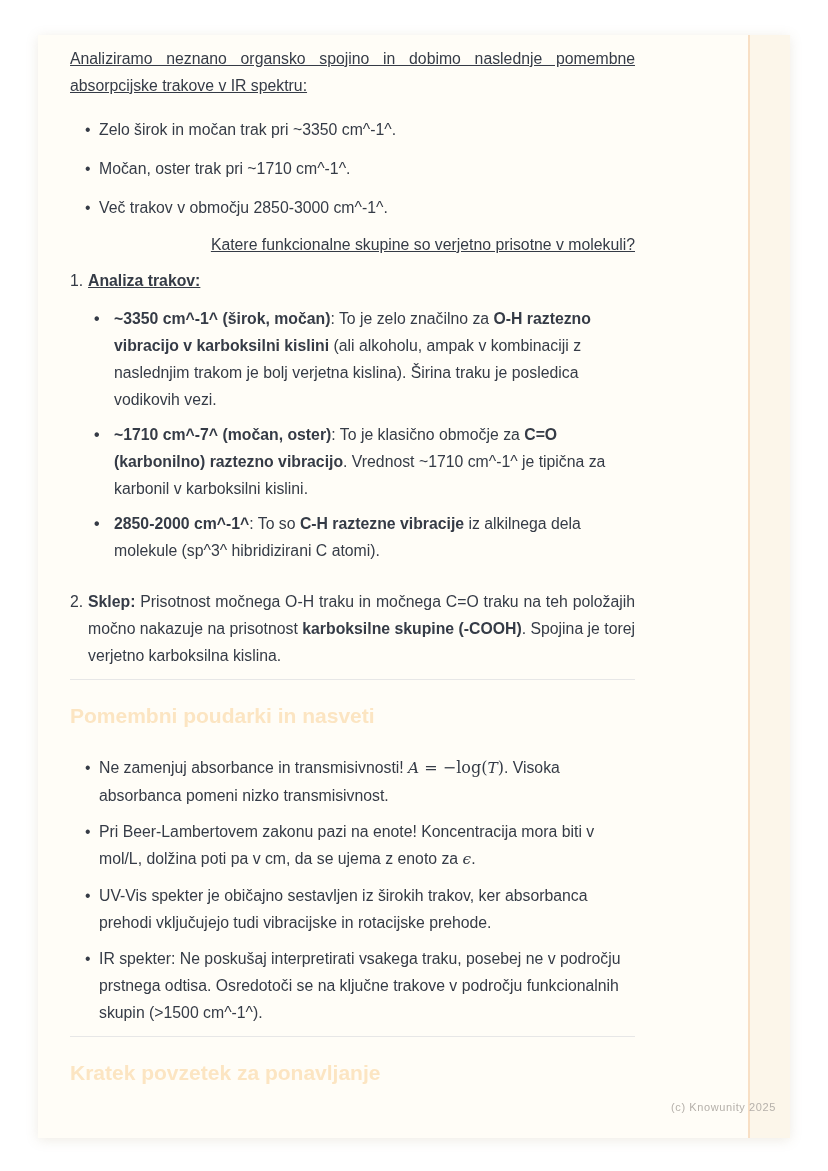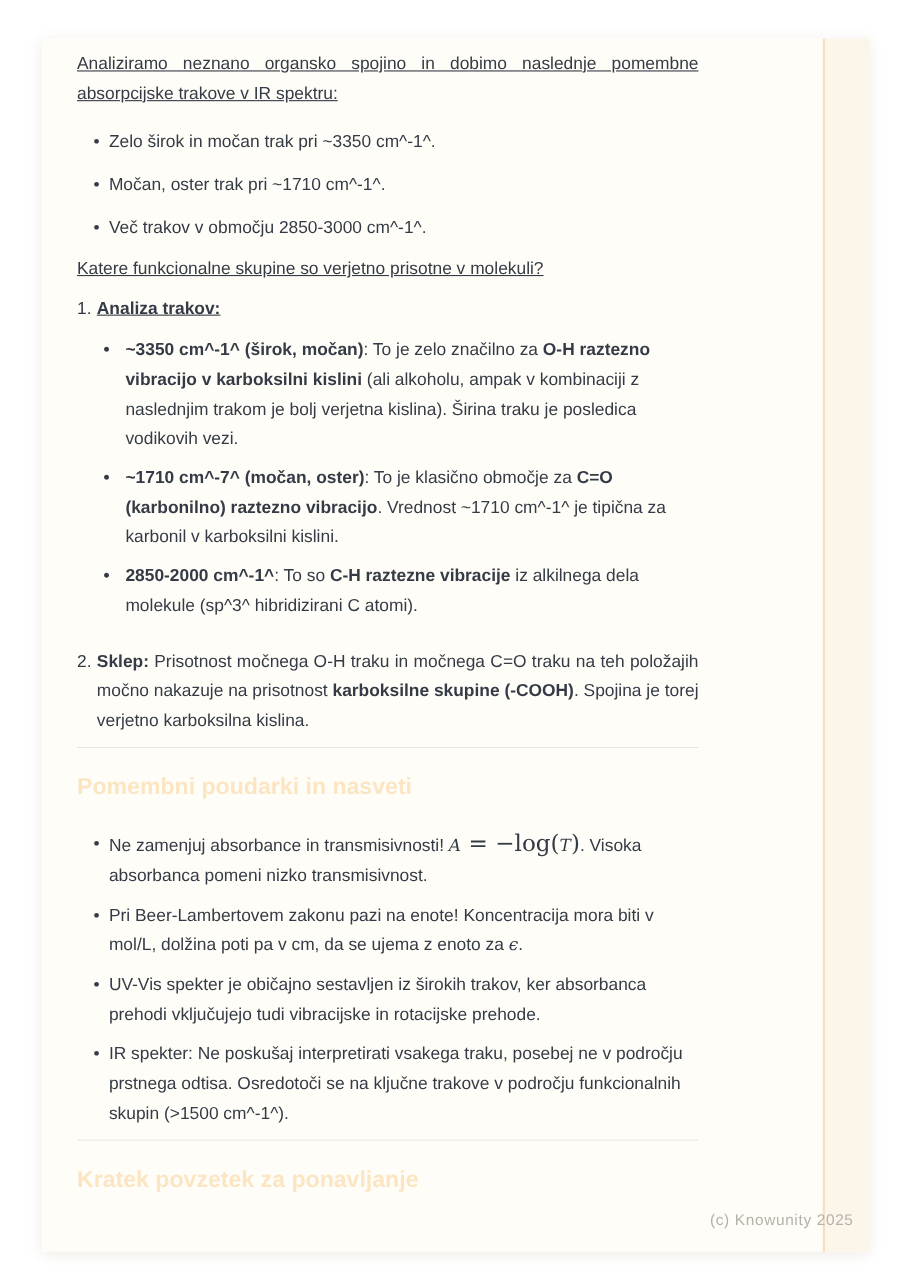--- a/index.html
+++ b/index.html
@@ -22,21 +22,21 @@
     position:absolute;left:710px;top:0;width:2px;height:100%;
     background:var(--margin-line,#f8dfc4);
   }
   .content{
     position:absolute;left:32px;top:10px;width:565px;
     font-size:15.8px;line-height:27px;
   }
   p{margin:0;text-decoration:underline;}
   .justify{text-align:justify;}
   .intro{margin:0 0 17px 0;}
-  .question{margin:0 0 9px 0;}
+  .question{margin:0 0 9px 0;text-align:right;}
   ul.plain{list-style:none;margin:0;padding:0;}
   ul.bands{margin:0 0 10px 0;}
   ul.bands > li{position:relative;padding-left:29px;margin-bottom:12px;}
   ul.bands > li::before{content:"\2022";position:absolute;left:15px;top:0;}
   ul.bands > li:last-child{margin-bottom:0;}
   .ol-item{display:flex;margin:0;}
   .ol-item + .ol-item{margin-top:8px;}
   .ol-num{flex:none;width:18px;}
   .ol-body{flex:1;min-width:0;}
   ul.nested{margin:11px 0 16px 0;}
@@ -47,24 +47,24 @@
   h2.accent{
     margin:21px 0 0 0;font-size:21px;line-height:30px;font-weight:700;
     color:var(--heading-accent,#fce5c2);letter-spacing:0;
   }
   ul.tips{margin:23px 0 0 0;}
   ul.tips > li{position:relative;padding-left:29px;margin-bottom:9px;}
   ul.tips > li::before{content:"\2022";position:absolute;left:15px;top:0;}
   ul.tips > li:last-child{margin-bottom:0;}
   .b{font-weight:700;}
   .mv{font-family:"DejaVu Serif",serif;font-style:italic;font-size:15.4px;}
-  .mf{font-family:"DejaVu Serif",serif;font-size:21px;}
+  .mf{font-family:"DejaVu Serif",serif;font-size:16px;}
   .watermark{
     position:absolute;top:1066px;right:14px;
-    font-size:14px;letter-spacing:.6px;color:var(--watermark,#b5b0aa);
+    font-size:11px;letter-spacing:.6px;color:var(--watermark,#b5b0aa);
   }
 </style>
 </head>
 <body>
 
 <div class="card">
   <div class="margin-strip"></div>
   <div class="margin-line"></div>
 
   <div class="content">

